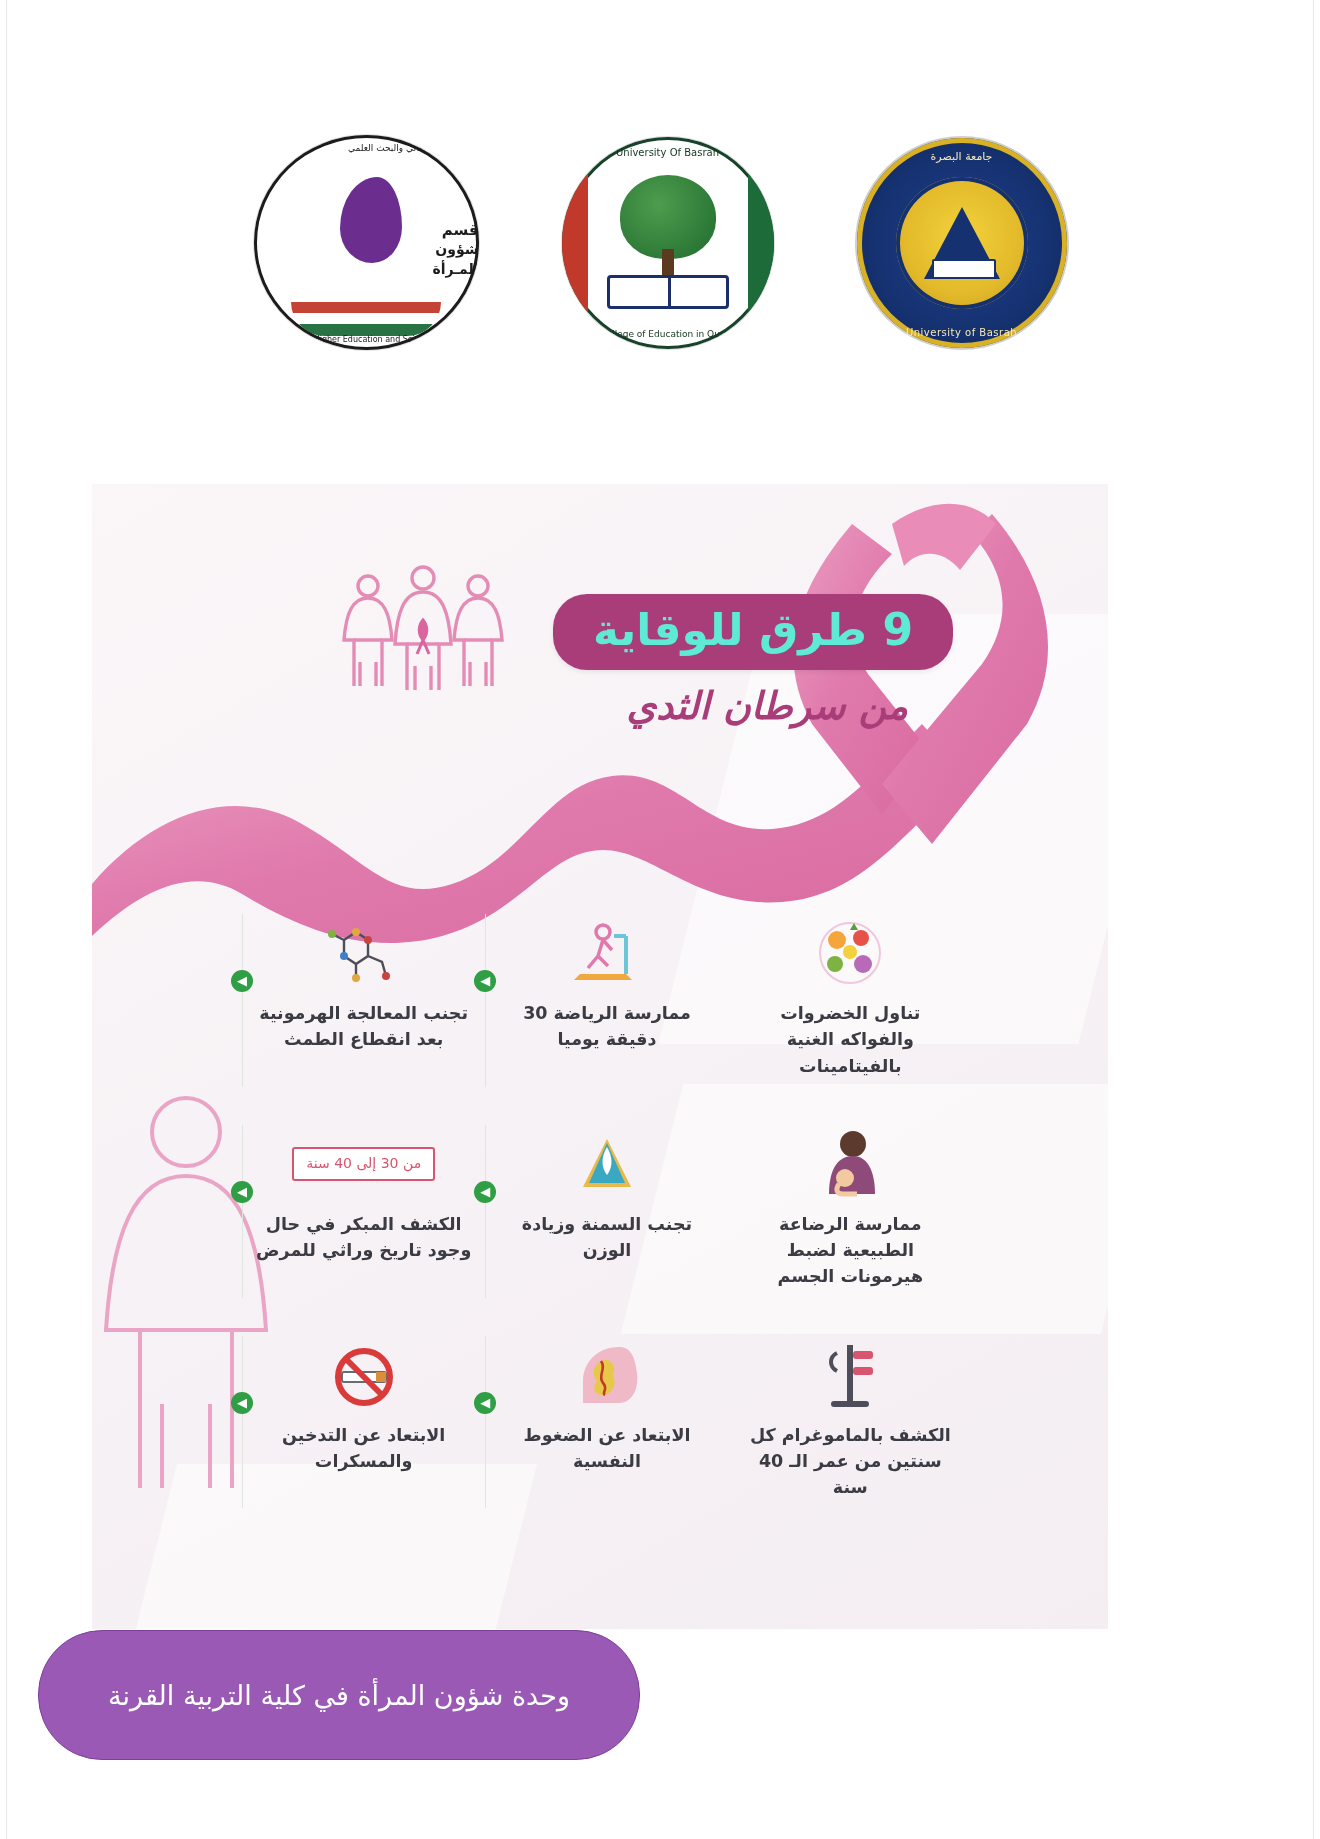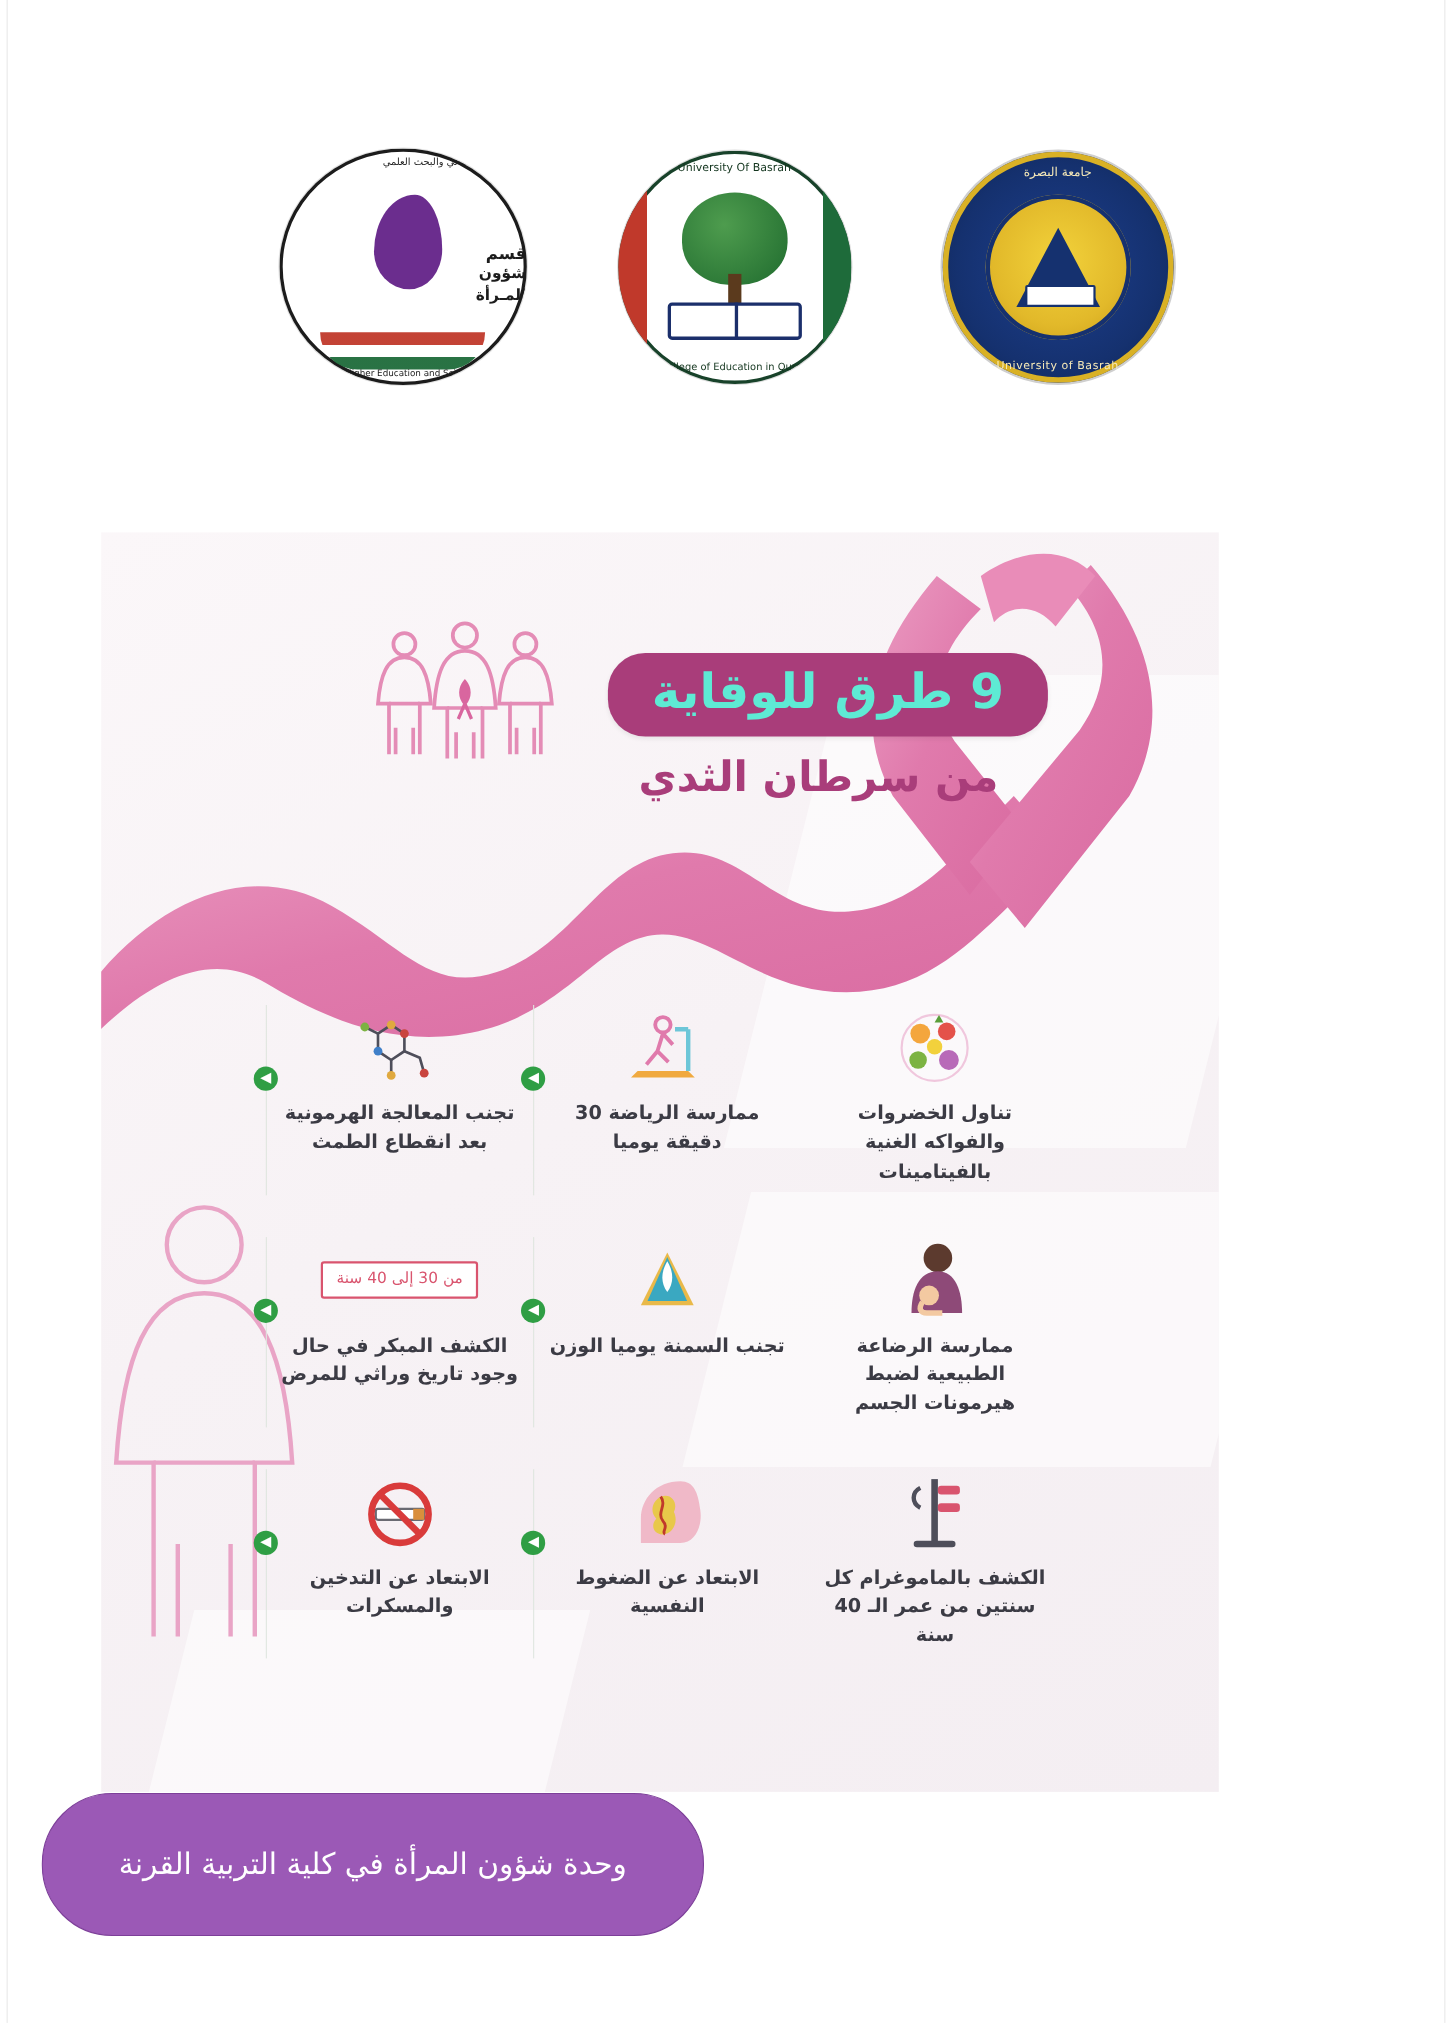--- a/index.html
+++ b/index.html
@@ -203,20 +203,21 @@
     box-shadow: 0 2px 5px rgba(0,0,0,.08);
   }
   .subtitle {
     position: absolute;
     right: 200px;
     top: 200px;
     color: #a93d7a;
     font-size: 38px;
     font-weight: bold;
     white-space: nowrap;
+    font-style: italic;
   }
 
   
   .silhouette { position: absolute; left: -18px; top: 600px; }
 
   
   .tips {
     position: absolute;
     left: 150px;
     top: 420px;
@@ -447,21 +448,21 @@
 
     <div class="tip sep-left">
       <span class="arrow">◀</span>
       <div class="icon-wrap">
         <svg width="72" height="70" viewBox="0 0 72 70">
           <path d="M36,10 L60,58 L12,58 Z" fill="#e9b949"></path>
           <path d="M36,14 L54,54 L18,54 Z" fill="#3aa8c1"></path>
           <path d="M36,18 C30,28 30,38 36,46 C42,38 42,28 36,18 Z" fill="#ffffff"></path>
         </svg>
       </div>
-      <div class="label">تجنب السمنة يوميا الوزن</div>
+      <div class="label">تجنب السمنة وزيادة الوزن</div>
     </div>
 
     <div class="tip sep-left">
       <span class="arrow">◀</span>
       <div class="icon-wrap">
         <div style="border:2px solid #d9546e; color:#d9546e; font-size:14px; font-weight:normal; line-height:1.25; padding:6px 12px; border-radius:3px; background:#fff;">من 30 إلى 40 سنة</div>
       </div>
       <div class="label">الكشف المبكر في حال وجود تاريخ وراثي للمرض</div>
     </div>
 

